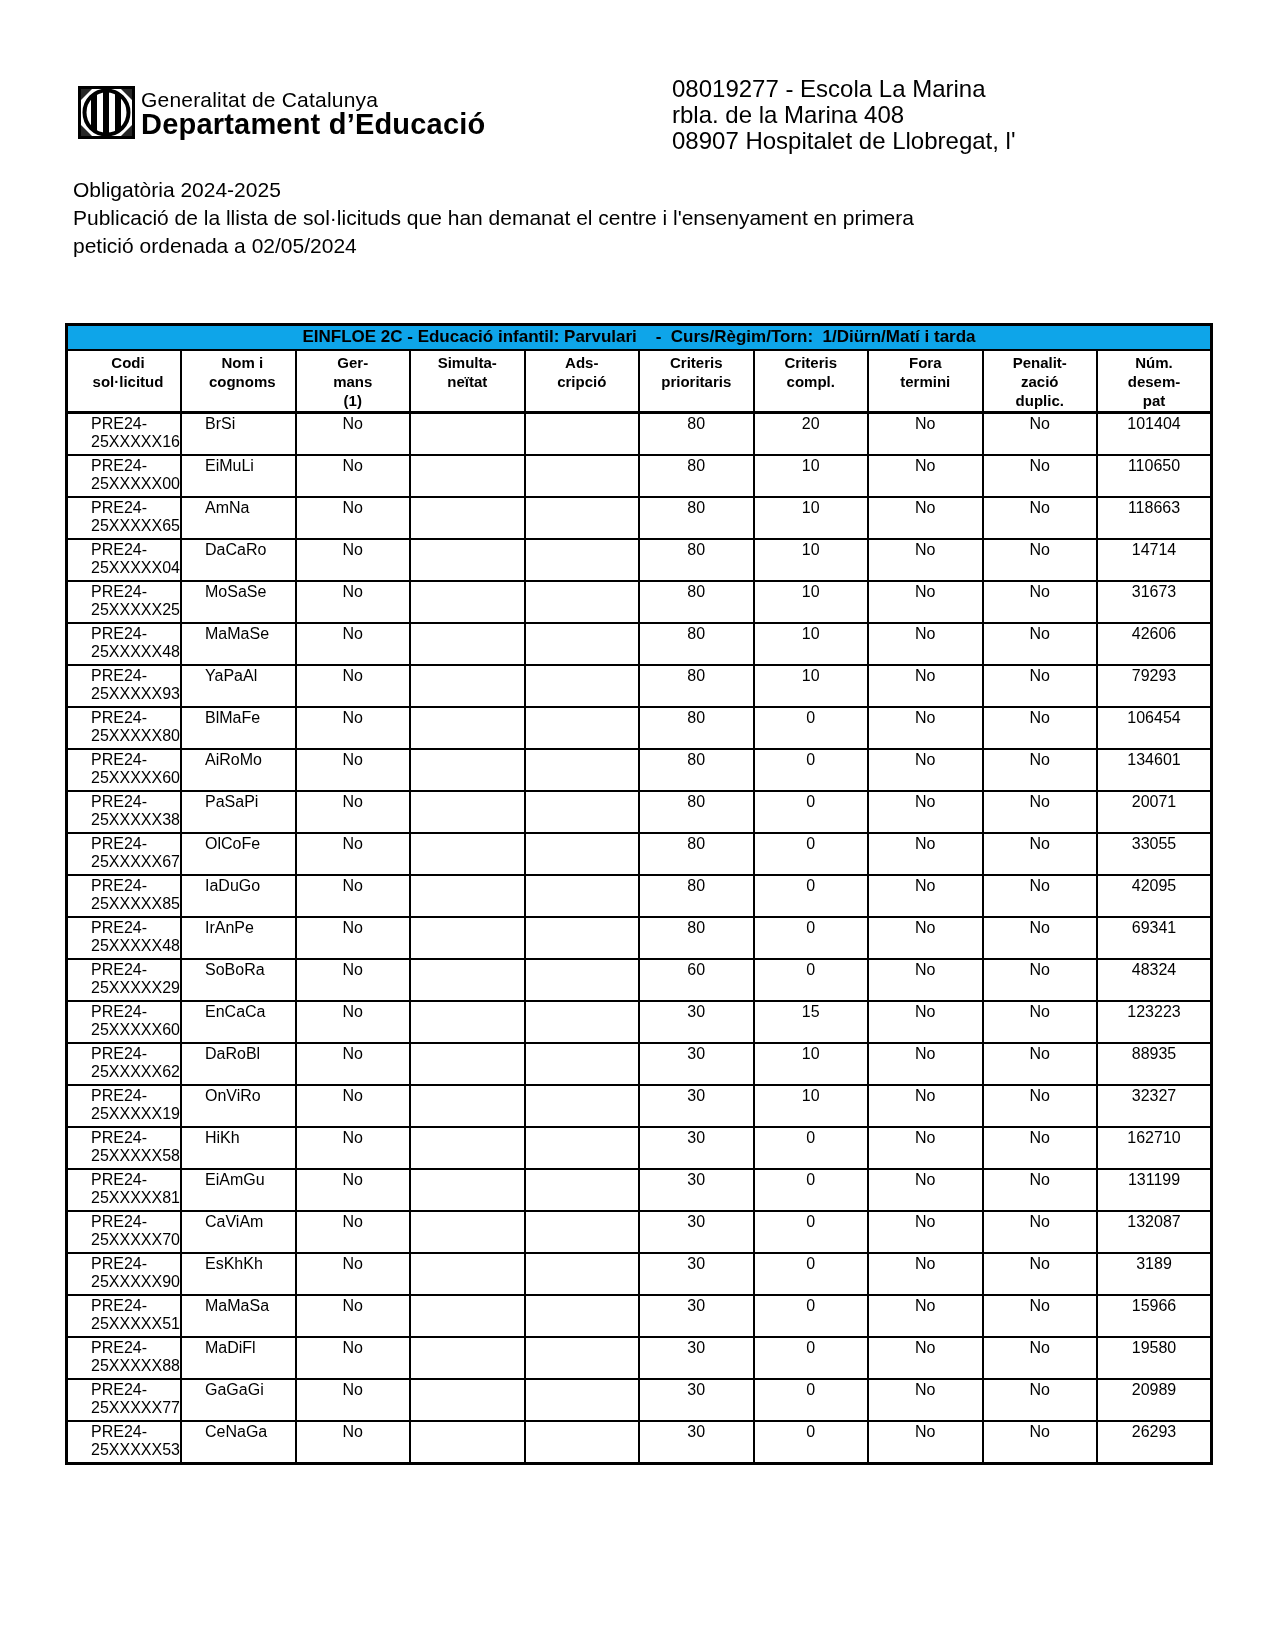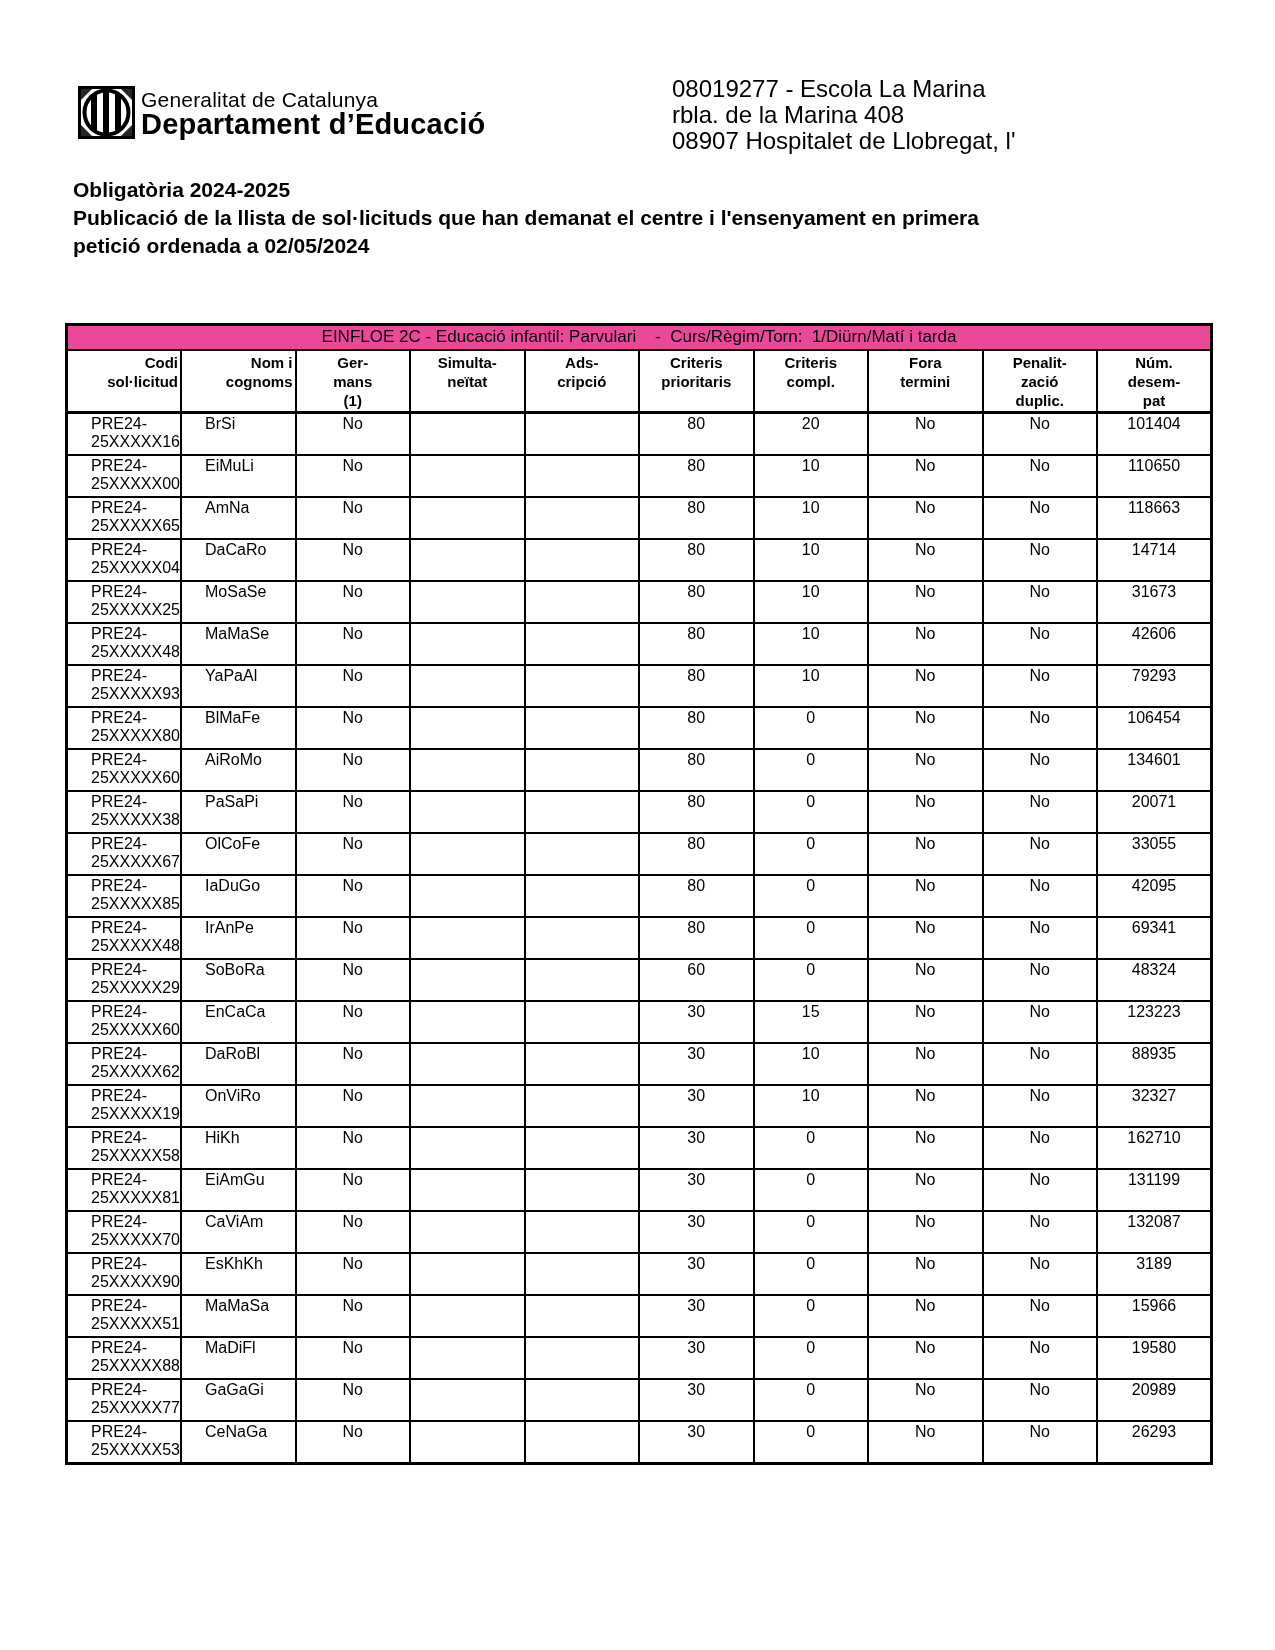--- a/index.html
+++ b/index.html
@@ -19,56 +19,56 @@
     position:absolute;left:141px;top:88px;line-height:24px;
   }
   .brand .l1{font-size:21px;font-weight:400;letter-spacing:.2px;}
   .brand .l2{font-size:29px;font-weight:700;letter-spacing:.2px;}
   .centre-info{
     position:absolute;left:672px;top:76px;
     font-size:24px;line-height:26px;font-weight:400;
   }
   .doc-title{
     position:absolute;left:73px;top:176px;
-    font-size:21px;font-weight:700;line-height:28px;
+    font-size:21px;font-weight:400;line-height:28px;
     width:1060px;
   }
   
   .grid-wrap{position:absolute;left:65px;top:323px;}
   table.grid{
     border-collapse:collapse;
     table-layout:fixed;
     width:1148px;
     border:3px solid #000;
   }
   table.grid th, table.grid td{
     border:2px solid #000;
     font-family:"Liberation Sans", sans-serif;
     overflow:hidden;
   }
   th.title-cell{
-    background:#ec4899;
-    font-size:17px;font-weight:400;
+    background:#0ea5e9;
+    font-size:17px;font-weight:700;
     text-align:center;
     white-space:pre;
     height:19px;
     padding:1px 0 2px 0;
     border-bottom:2px solid #000;
   }
   tr.col-headers th{
     font-size:15px;font-weight:700;
     line-height:19px;
     vertical-align:top;
     text-align:center;
     white-space:pre-line;
     height:58px;
     padding:2px 2px 0 2px;
     border-bottom:3px solid #000;
   }
-  tr.col-headers th.left{text-align:right;padding-left:10px;}
+  tr.col-headers th.left{text-align:center;padding-left:10px;}
   table.grid td{
     font-size:16px;
     height:39px;
     vertical-align:top;
     text-align:center;
     padding:1px 2px 0 2px;
     background:#fff;
   }
   table.grid td.left{text-align:left;padding-left:23px;}
   

